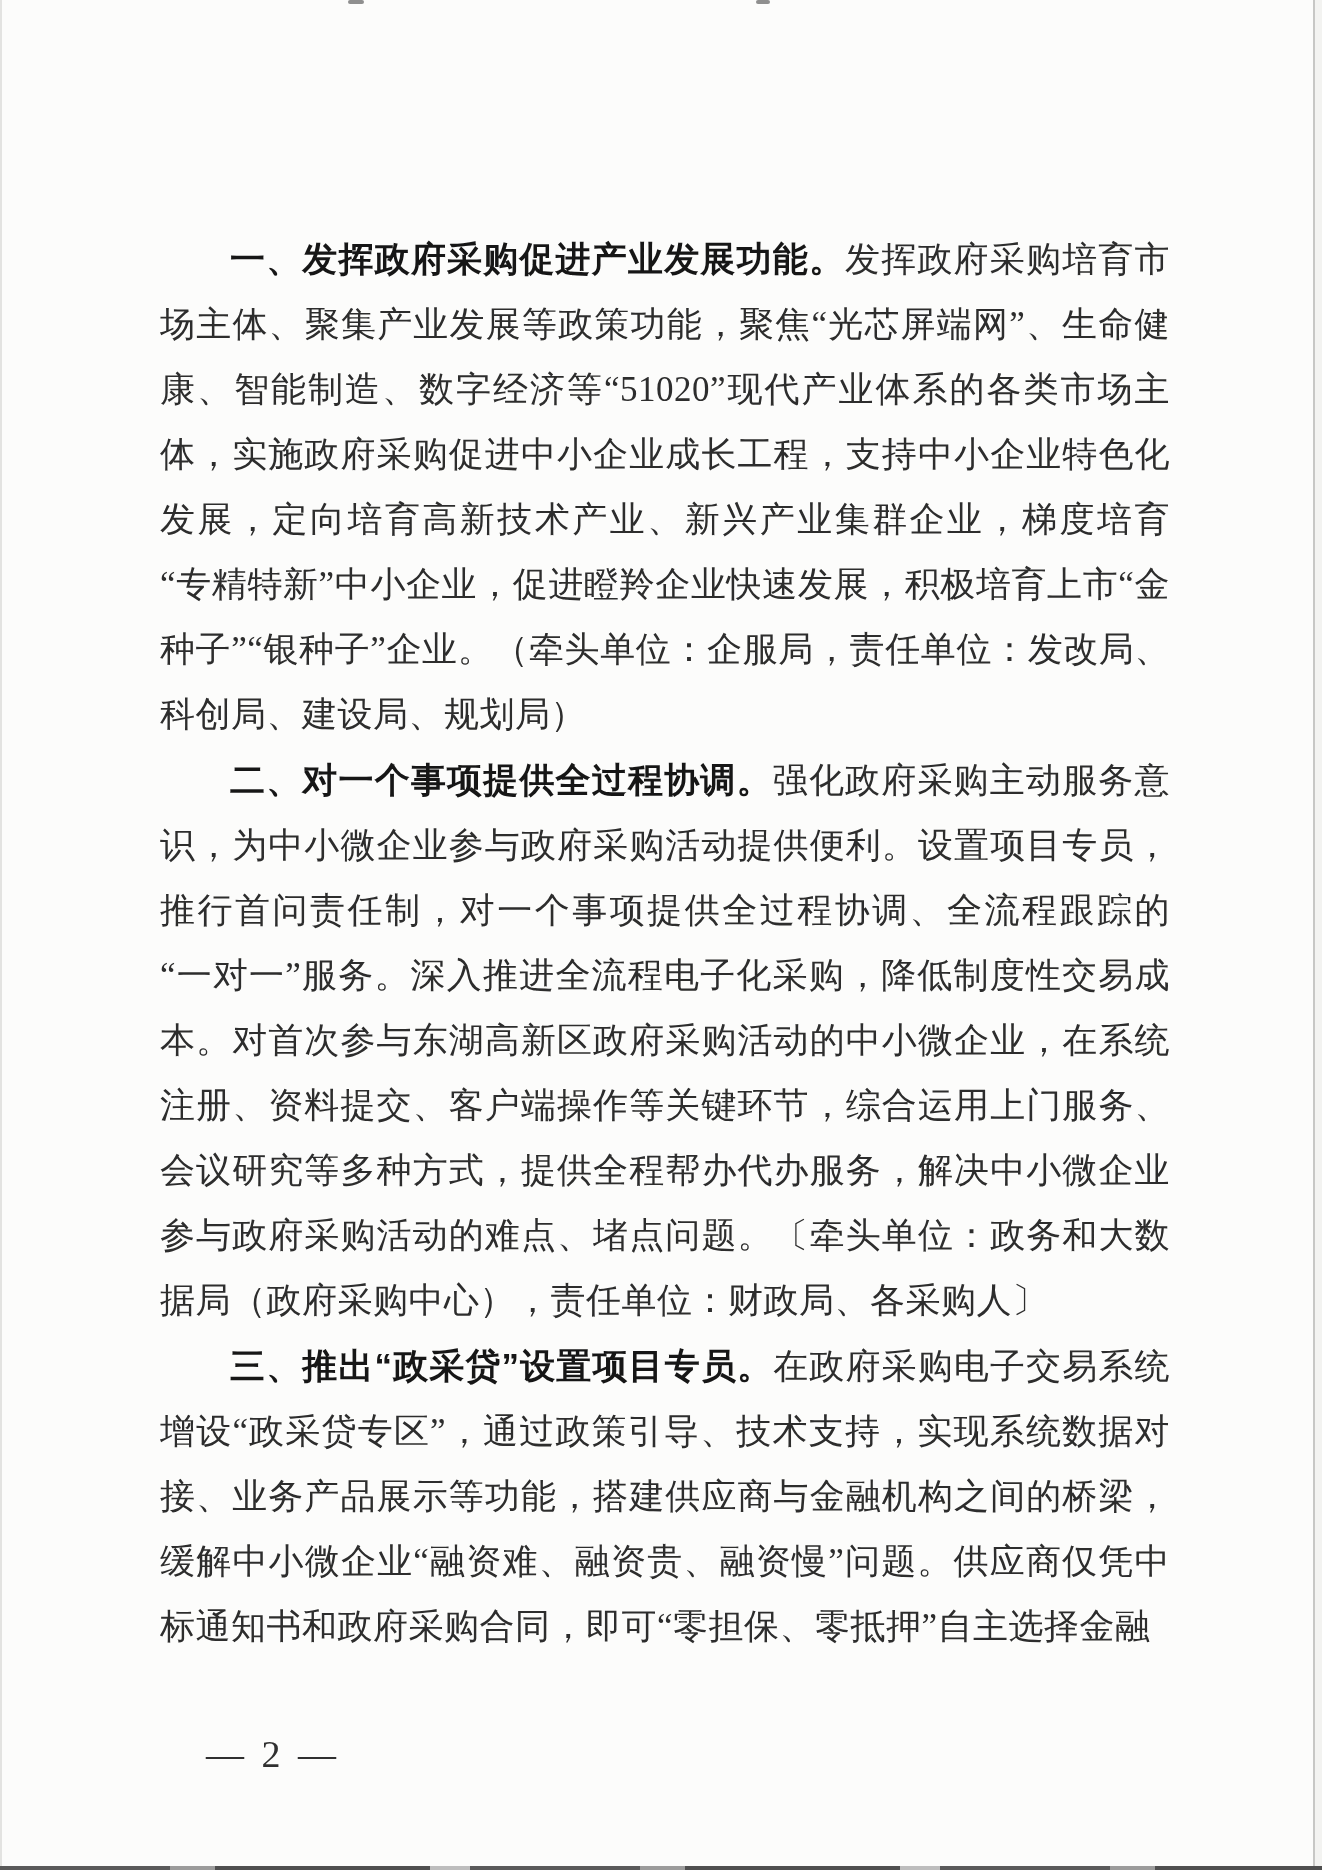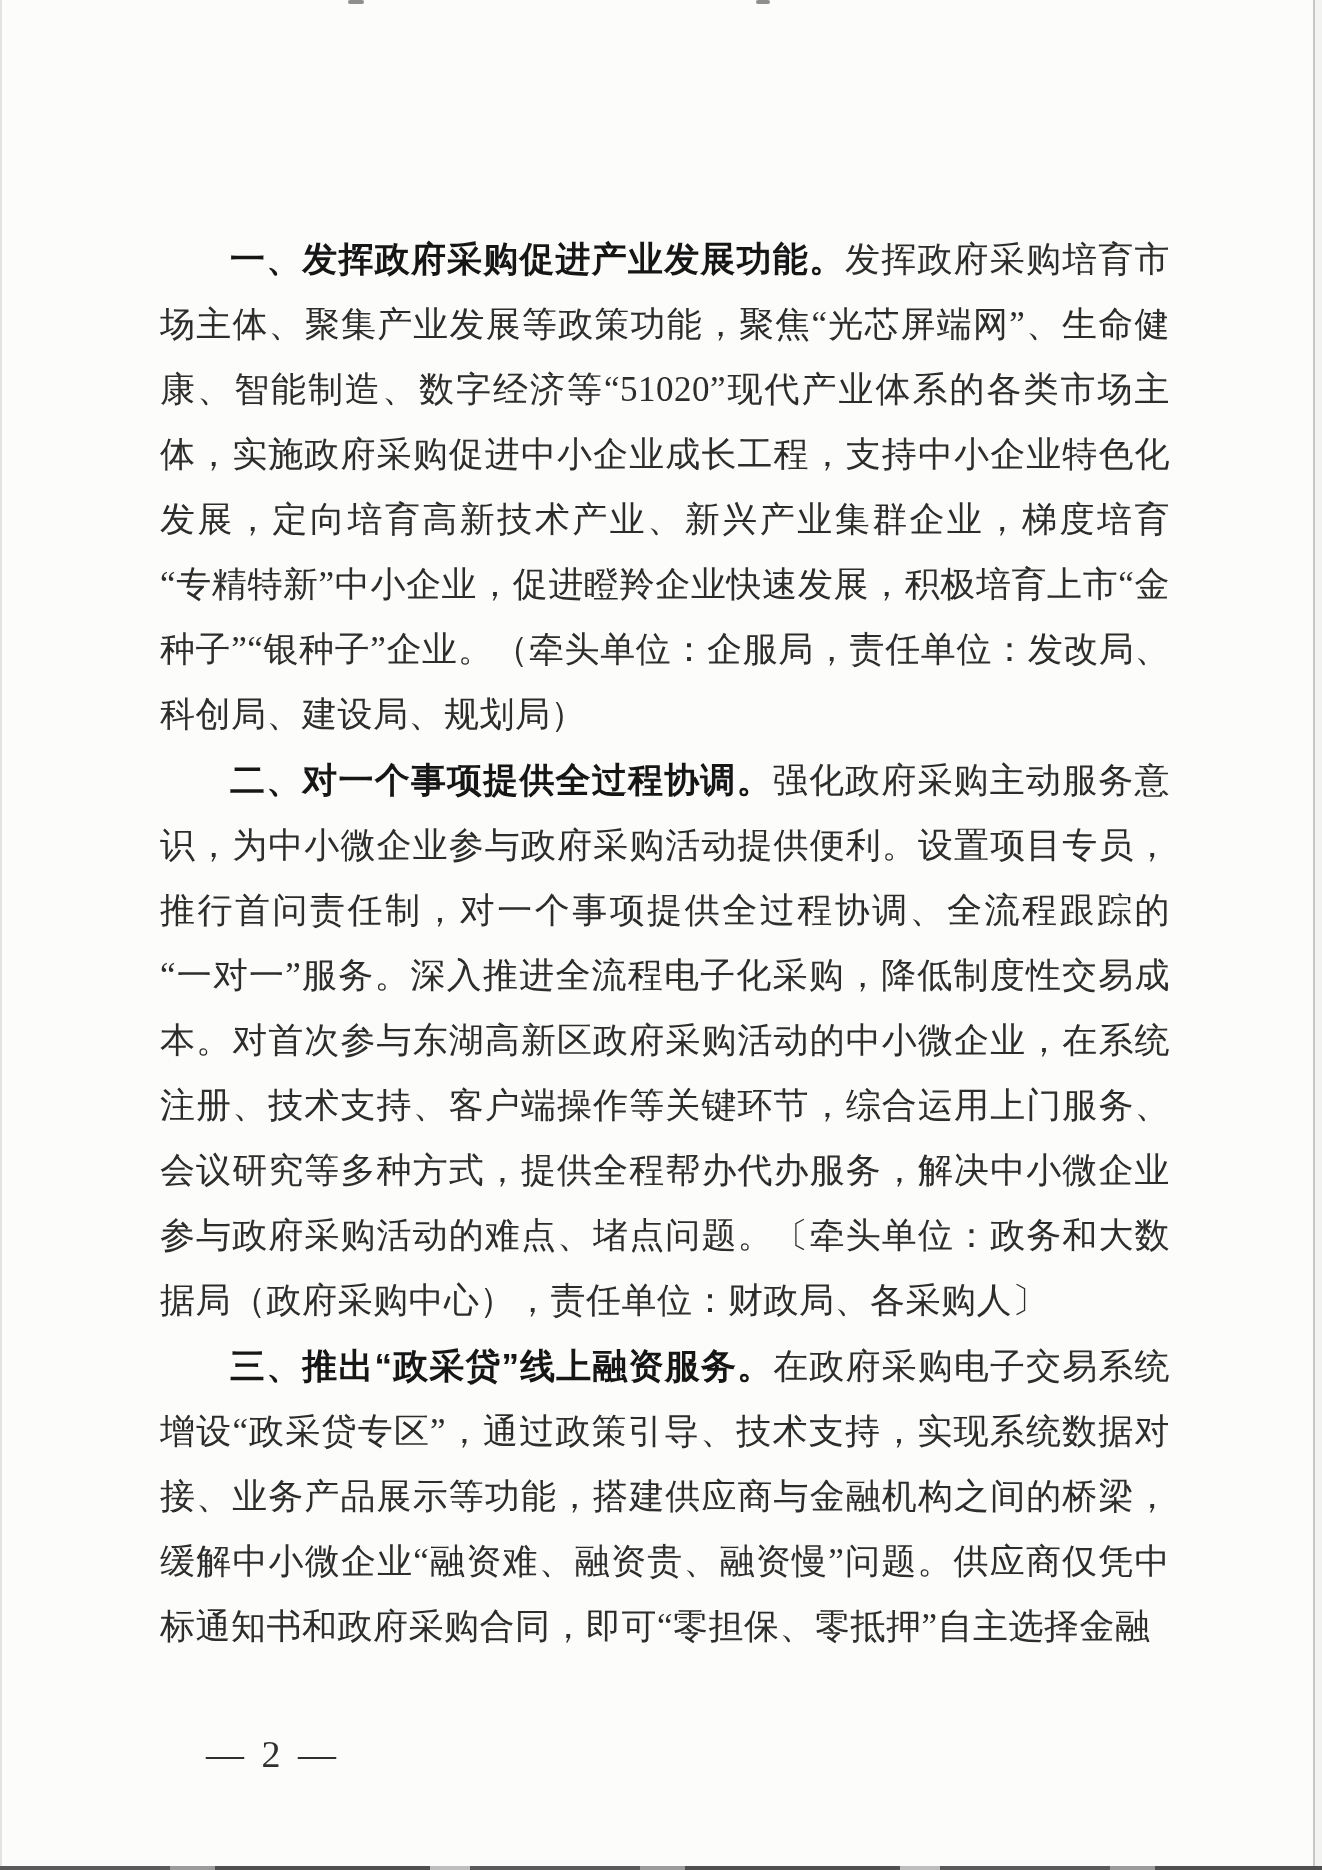--- a/index.html
+++ b/index.html
@@ -101,23 +101,23 @@
 <body>
 
 <div class="page">
 
   <div class="scan-tick tick-1"></div>
   <div class="scan-tick tick-2"></div>
 
   <div class="content">
     <p class="para"><span class="lead">一、发挥政府采购促进产业发展功能。</span><span>发挥政府采购培育市场主体、聚集产业发展等政策功能，聚焦“光芯屏端网”、生命健康、智能制造、数字经济等“51020”现代产业体系的各类市场主体，实施政府采购促进中小企业成长工程，支持中小企业特色化发展，定向培育高新技术产业、新兴产业集群企业，梯度培育“专精特新”中小企业，促进瞪羚企业快速发展，积极培育上市“金种子”“银种子”企业。（牵头单位：企服局，责任单位：发改局、科创局、建设局、规划局）</span></p>
 
-    <p class="para"><span class="lead">二、对一个事项提供全过程协调。</span><span>强化政府采购主动服务意识，为中小微企业参与政府采购活动提供便利。设置项目专员，推行首问责任制，对一个事项提供全过程协调、全流程跟踪的“一对一”服务。深入推进全流程电子化采购，降低制度性交易成本。对首次参与东湖高新区政府采购活动的中小微企业，在系统注册、技术支持、客户端操作等关键环节，综合运用上门服务、会议研究等多种方式，提供全程帮办代办服务，解决中小微企业参与政府采购活动的难点、堵点问题。〔牵头单位：政务和大数据局（政府采购中心），责任单位：财政局、各采购人〕</span></p>
+    <p class="para"><span class="lead">二、对一个事项提供全过程协调。</span><span>强化政府采购主动服务意识，为中小微企业参与政府采购活动提供便利。设置项目专员，推行首问责任制，对一个事项提供全过程协调、全流程跟踪的“一对一”服务。深入推进全流程电子化采购，降低制度性交易成本。对首次参与东湖高新区政府采购活动的中小微企业，在系统注册、资料提交、客户端操作等关键环节，综合运用上门服务、会议研究等多种方式，提供全程帮办代办服务，解决中小微企业参与政府采购活动的难点、堵点问题。〔牵头单位：政务和大数据局（政府采购中心），责任单位：财政局、各采购人〕</span></p>
 
-    <p class="para"><span class="lead">三、推出“政采贷”线上融资服务。</span><span>在政府采购电子交易系统增设“政采贷专区”，通过政策引导、技术支持，实现系统数据对接、业务产品展示等功能，搭建供应商与金融机构之间的桥梁，缓解中小微企业“融资难、融资贵、融资慢”问题。供应商仅凭中标通知书和政府采购合同，即可“零担保、零抵押”自主选择金融</span></p>
+    <p class="para"><span class="lead">三、推出“政采贷”设置项目专员。</span><span>在政府采购电子交易系统增设“政采贷专区”，通过政策引导、技术支持，实现系统数据对接、业务产品展示等功能，搭建供应商与金融机构之间的桥梁，缓解中小微企业“融资难、融资贵、融资慢”问题。供应商仅凭中标通知书和政府采购合同，即可“零担保、零抵押”自主选择金融</span></p>
   </div>
 
   <div class="footer">— 2 —</div>
 
   <div class="scan-strip-right"></div>
   <div class="scan-edge-right"></div>
   <div class="scan-edge-left"></div>
   <div class="scan-edge-bottom"></div>
 
 </div>

